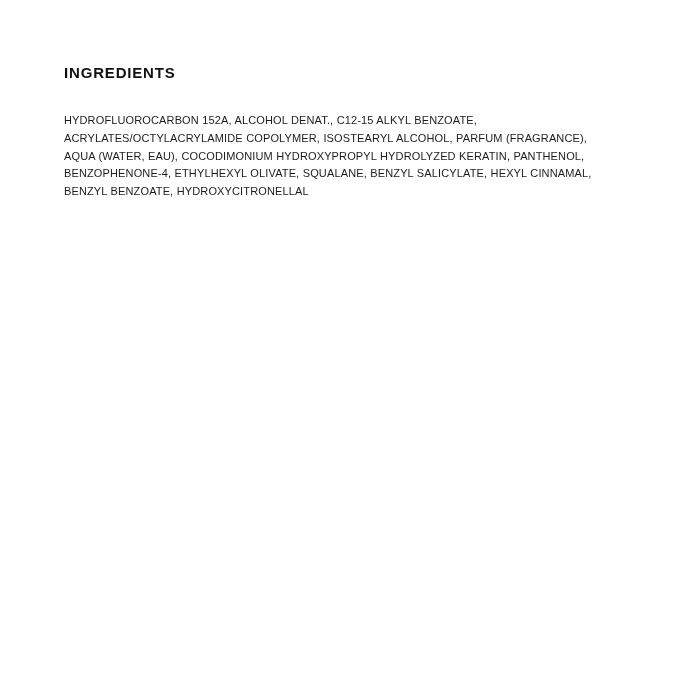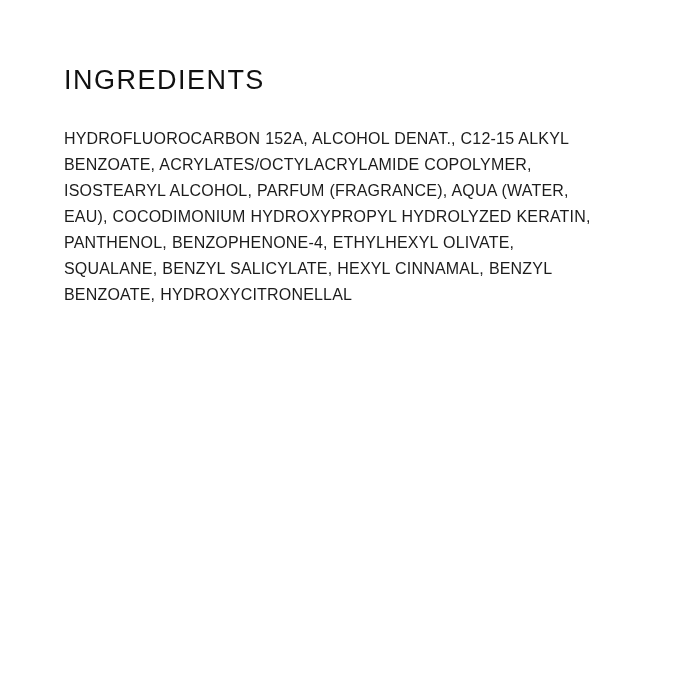--- a/index.html
+++ b/index.html
@@ -15,29 +15,29 @@
     overflow: hidden;
   }
   .page {
     position: relative;
     width: 679px;
     height: 679px;
     box-sizing: border-box;
     padding: 64px 64px 0 64px;
   }
   .section-title {
-    font-size: 27px;
-    font-weight: normal;
+    font-size: 15px;
+    font-weight: bold;
     letter-spacing: 0.055em;
     color: #111111;
     margin: 0 0 30px 0;
     line-height: 1.2;
   }
   .ingredients-body {
-    font-size: 16px;
+    font-size: 11px;
     line-height: 1.62;
     letter-spacing: 0.012em;
     color: #1c1c1c;
     max-width: 540px;
     margin: 0;
     white-space: normal;
     word-spacing: 0.02em;
   }
 </style>
 </head>

